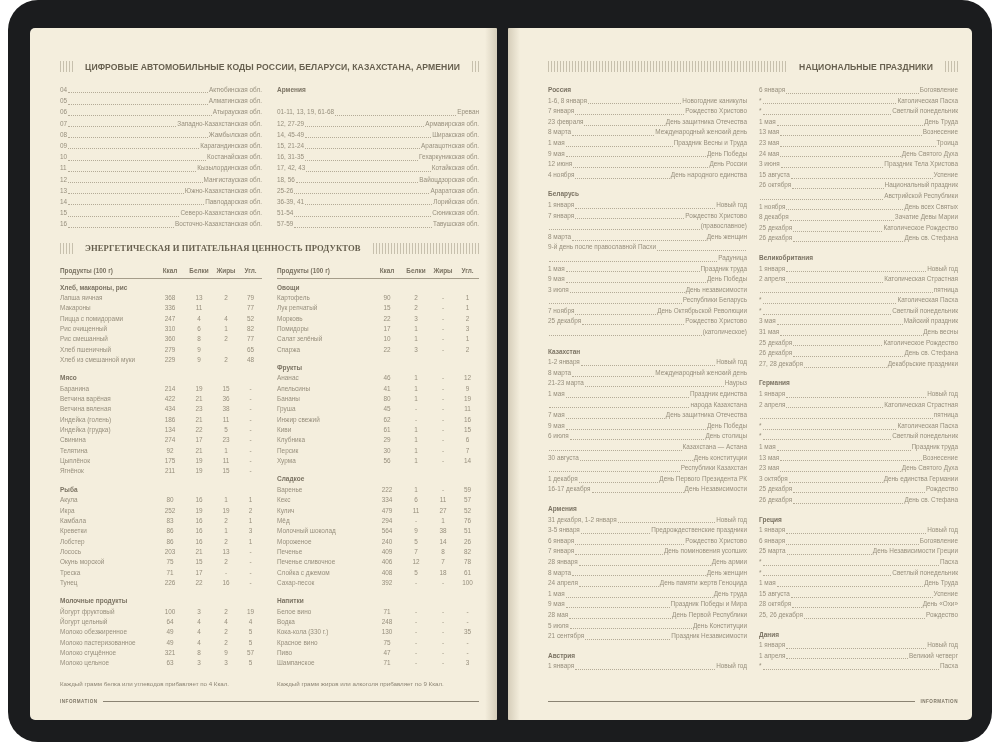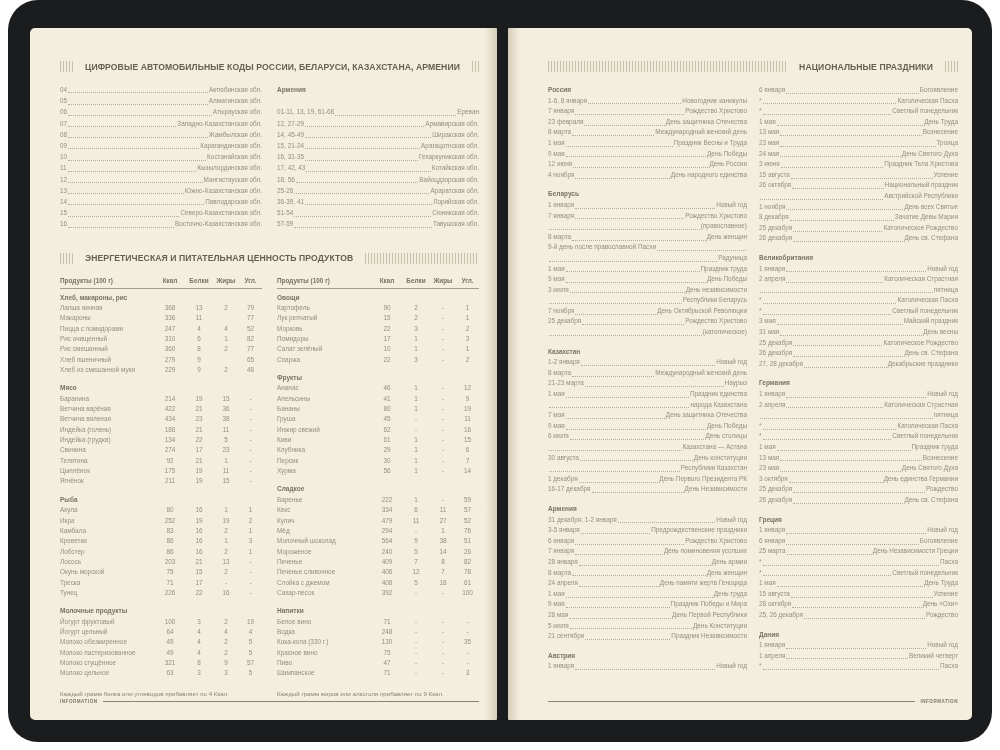--- a/index.html
+++ b/index.html
@@ -21,21 +21,21 @@
   .hatch-fill{flex:1;}
 
   .lrow{display:flex;align-items:flex-end;line-height:11.2px;font-size:6.4px;color:#978f7d;}
   .lrow .d,.lrow .v{white-space:nowrap;}
   .lead{flex:1;min-width:4px;border-bottom:1px dotted #b4ab97;margin:0 1px 1.8px 1px;}
   .ghead{font-size:6.5px;font-weight:700;color:#7b7363;line-height:11.2px;}
   .spacer-row{height:11.2px;}
 
   .codes-grid{display:grid;grid-template-columns:1fr 1fr;column-gap:15px;margin-top:11px;}
 
-  .section-gap{margin-top:22px;}
+  .section-gap{margin-top:12px;font-family:Liberation Serif, serif;}
   .nutri-grid{display:grid;grid-template-columns:1fr 1fr;column-gap:15px;margin-top:12px;}
   .nheadrow{display:grid;grid-template-columns:1fr 30px 28px 26px 23px;font-size:6.4px;font-weight:700;
             color:#7b7363;padding-bottom:4px;border-bottom:1px solid #a59d8a;margin-bottom:4px;}
   .nheadrow span{white-space:nowrap;}
   .nheadrow span:nth-child(n+2){text-align:center;}
   .nrow{display:grid;grid-template-columns:1fr 30px 28px 26px 23px;font-size:6.4px;line-height:10.35px;color:#978f7d;}
   .nrow .num{text-align:center;}
   .nrow .pname{white-space:nowrap;}
   .ghead.n{line-height:10.35px;}
   .gh-gap{margin-top:8px;}

